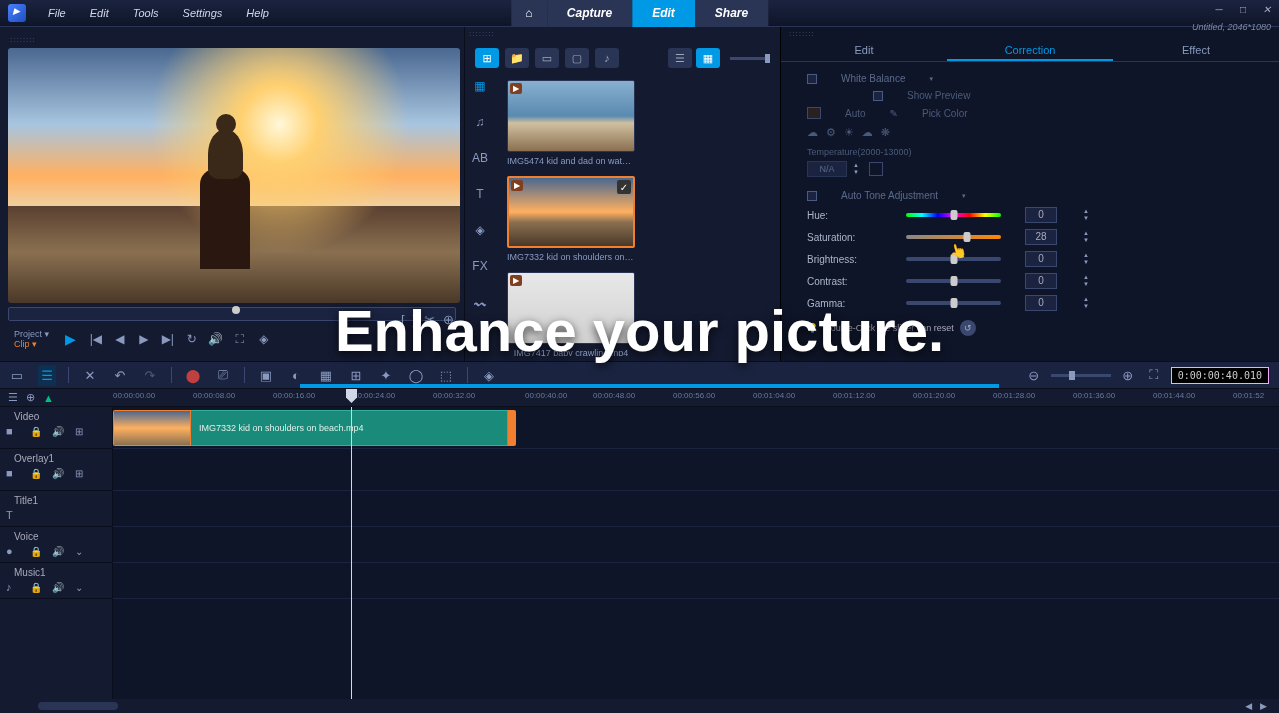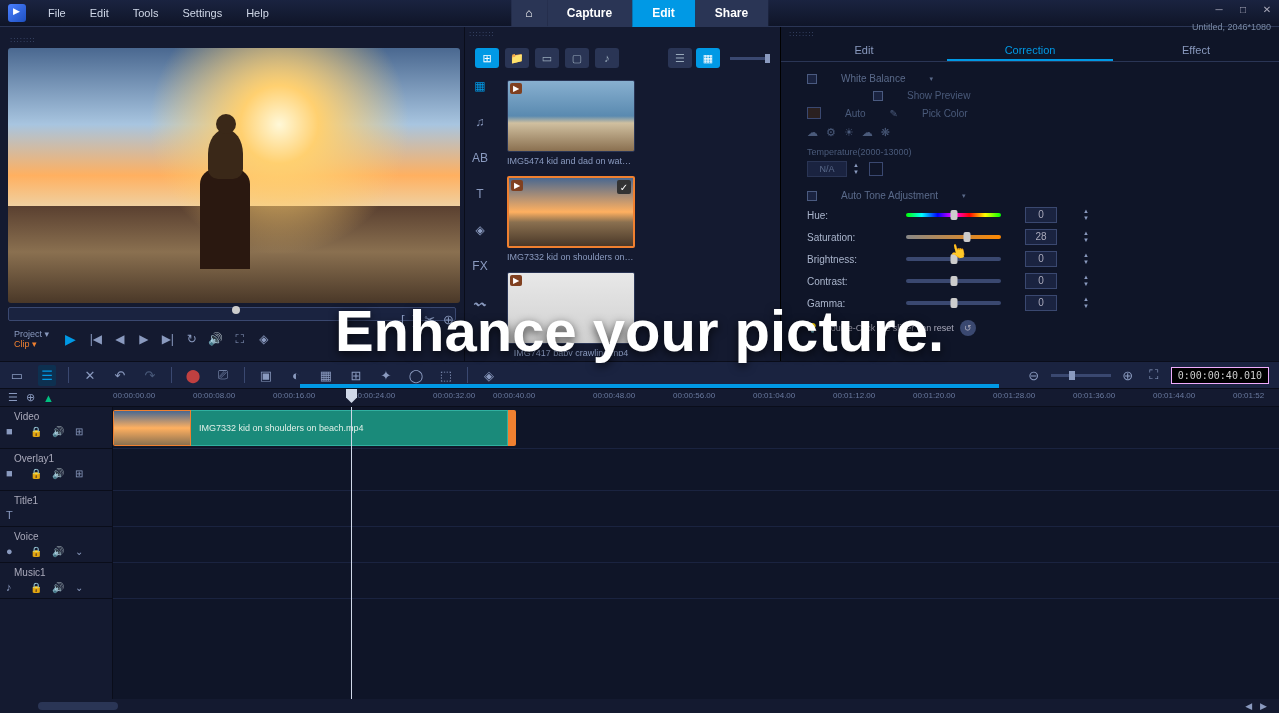--- a/index.html
+++ b/index.html
@@ -1,19 +1,19 @@
 <!DOCTYPE html>
 <html><head>
 <meta charset="utf-8">
 <style>
 * { margin: 0; padding: 0; box-sizing: border-box; font-family: 'Segoe UI', Tahoma, sans-serif; user-select: none; }
 body { width: 1279px; height: 713px; background: #0a0d1a; color: #b8c0d0; font-size: 11px; overflow: hidden; position: relative; }
 
 
-.title-bar { height: 20px; background: linear-gradient(#1a2340, #0f1528); display: flex; align-items: center; padding: 13px 8px; border-bottom: 1px solid #2a3555; }
+.title-bar { height: 20px; background: linear-gradient(#1a2340, #0f1528); display: flex; align-items: center; padding: 13px 8px; border-bottom: 1px solid #2a3555; font-style: italic; }
 .logo { width: 18px; height: 18px; background: linear-gradient(135deg, #4a7fff, #1e50c0); border-radius: 3px; margin-right: 12px; position: relative; }
 .logo::after { content: '▶'; position: absolute; left: 5px; top: 2px; font-size: 9px; color: #fff; }
 .menu-items { display: flex; gap: 4px; }
 .menu-item { padding: 4px 10px; color: #d0d8e8; cursor: pointer; }
 .center-tabs { position: absolute; left: 50%; transform: translateX(-50%); display: flex; height: 28px; }
 .center-tab { padding: 0 20px; display: flex; align-items: center; font-weight: 600; font-size: 12px; cursor: pointer; color: #fff; }
 .center-tab.home { background: #2a3555; width: 36px; padding: 0; justify-content: center; }
 .center-tab.capture { background: #2a3555; }
 .center-tab.edit { background: #0099e5; }
 .center-tab.share { background: #2a3555; }
@@ -418,21 +418,21 @@
     <span class="ruler-btn">☰</span>
     <span class="ruler-btn">⊕</span>
     <span class="ruler-btn" style="color:#00c080">▲</span>
   </div>
   <div class="ruler-ticks" id="ruler-ticks">
         <span class="tick" style="left: 0px;">00:00:00.00</span>
         <span class="tick" style="left: 80px;">00:00:08.00</span>
         <span class="tick" style="left: 160px;">00:00:16.00</span>
         <span class="tick" style="left: 240px;">00:00:24.00</span>
         <span class="tick" style="left: 320px;">00:00:32.00</span>
-        <span class="tick" style="left: 380px;">00:00:40.00</span>
+        <span class="tick" style="left: 412px;">00:00:40.00</span>
         <span class="tick" style="left: 480px;">00:00:48.00</span>
         <span class="tick" style="left: 560px;">00:00:56.00</span>
         <span class="tick" style="left: 640px;">00:01:04.00</span>
         <span class="tick" style="left: 720px;">00:01:12.00</span>
         <span class="tick" style="left: 800px;">00:01:20.00</span>
         <span class="tick" style="left: 880px;">00:01:28.00</span>
         <span class="tick" style="left: 960px;">00:01:36.00</span>
         <span class="tick" style="left: 1040px;">00:01:44.00</span>
         <span class="tick" style="left: 1120px;">00:01:52</span>
       </div>

